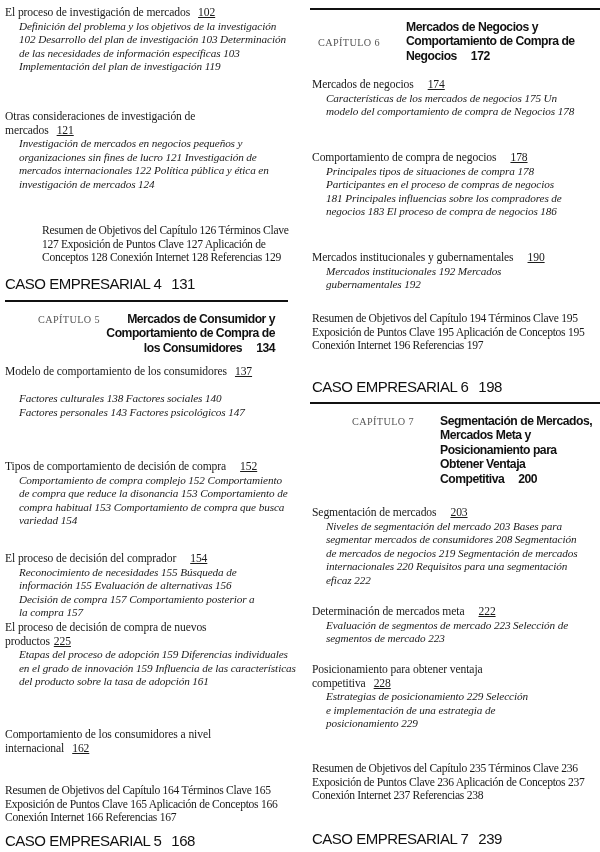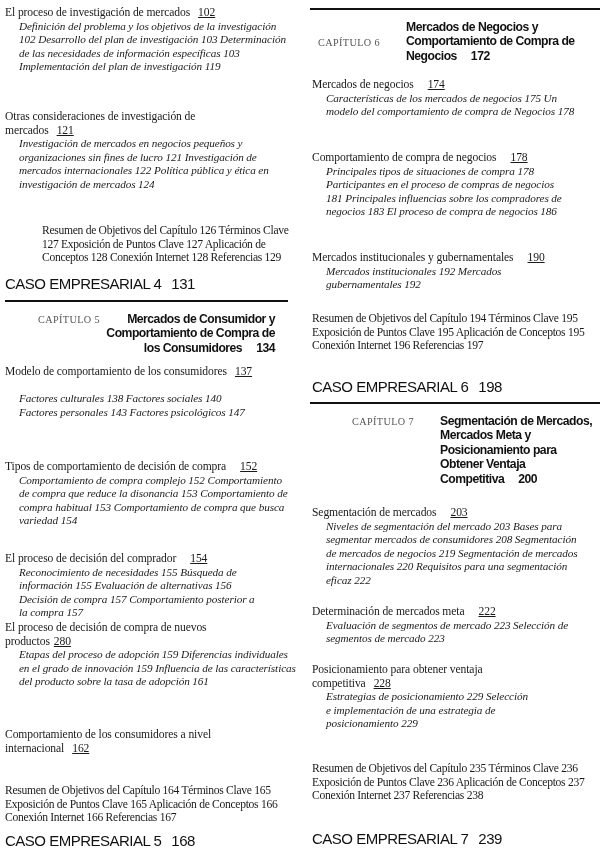--- a/index.html
+++ b/index.html
@@ -76,21 +76,21 @@
     <p class="main"><span>Tipos de comportamiento de decisión de compra</span><span class="pg" style="padding-left:14px">152</span></p>
     <p class="subs" style="width:276px">Comportamiento de compra complejo 152   Comportamiento de compra que reduce la disonancia 153   Comportamiento de compra habitual 153   Comportamiento de compra que busca variedad 154</p>
   </div>
 
   <div class="entry" style="position:absolute;top:541px;left:5px;width:290px;margin-top:11px;">
     <p class="main"><span>El proceso de decisión del comprador</span><span class="pg" style="padding-left:14px">154</span></p>
     <p class="subs" style="width:240px">Reconocimiento de necesidades 155   Búsqueda de información 155   Evaluación de alternativas 156   Decisión de compra 157   Comportamiento posterior a la compra 157</p>
   </div>
 
   <div class="entry" style="position:absolute;top:621px;left:5px;width:260px;">
-    <p class="main"><span>El proceso de decisión de compra de nuevos productos</span><span class="pg" style="padding-left:4px">280</span></p>
+    <p class="main"><span>El proceso de decisión de compra de nuevos productos</span><span class="pg" style="padding-left:4px">225</span></p>
     <p class="subs" style="width:278px">Etapas del proceso de adopción 159   Diferencias individuales en el grado de innovación 159   Influencia de las características del producto sobre la tasa de adopción 161</p>
   </div>
 
   <div class="entry" style="position:absolute;top:728px;left:5px;width:260px;">
     <p class="main"><span>Comportamiento de los consumidores a nivel internacional</span><span class="pg">162</span></p>
   </div>
 
   <div class="summary" style="position:absolute;top:784px;left:5px;width:276px;">Resumen de Objetivos del Capítulo 164   Términos Clave 165   Exposición de Puntos Clave 165   Aplicación de Conceptos 166   Conexión Internet 166   Referencias 167</div>
 
   <div class="case" style="position:absolute;top:832px;left:5px;"><span>Caso Empresarial 5</span><span class="num">168</span></div>

